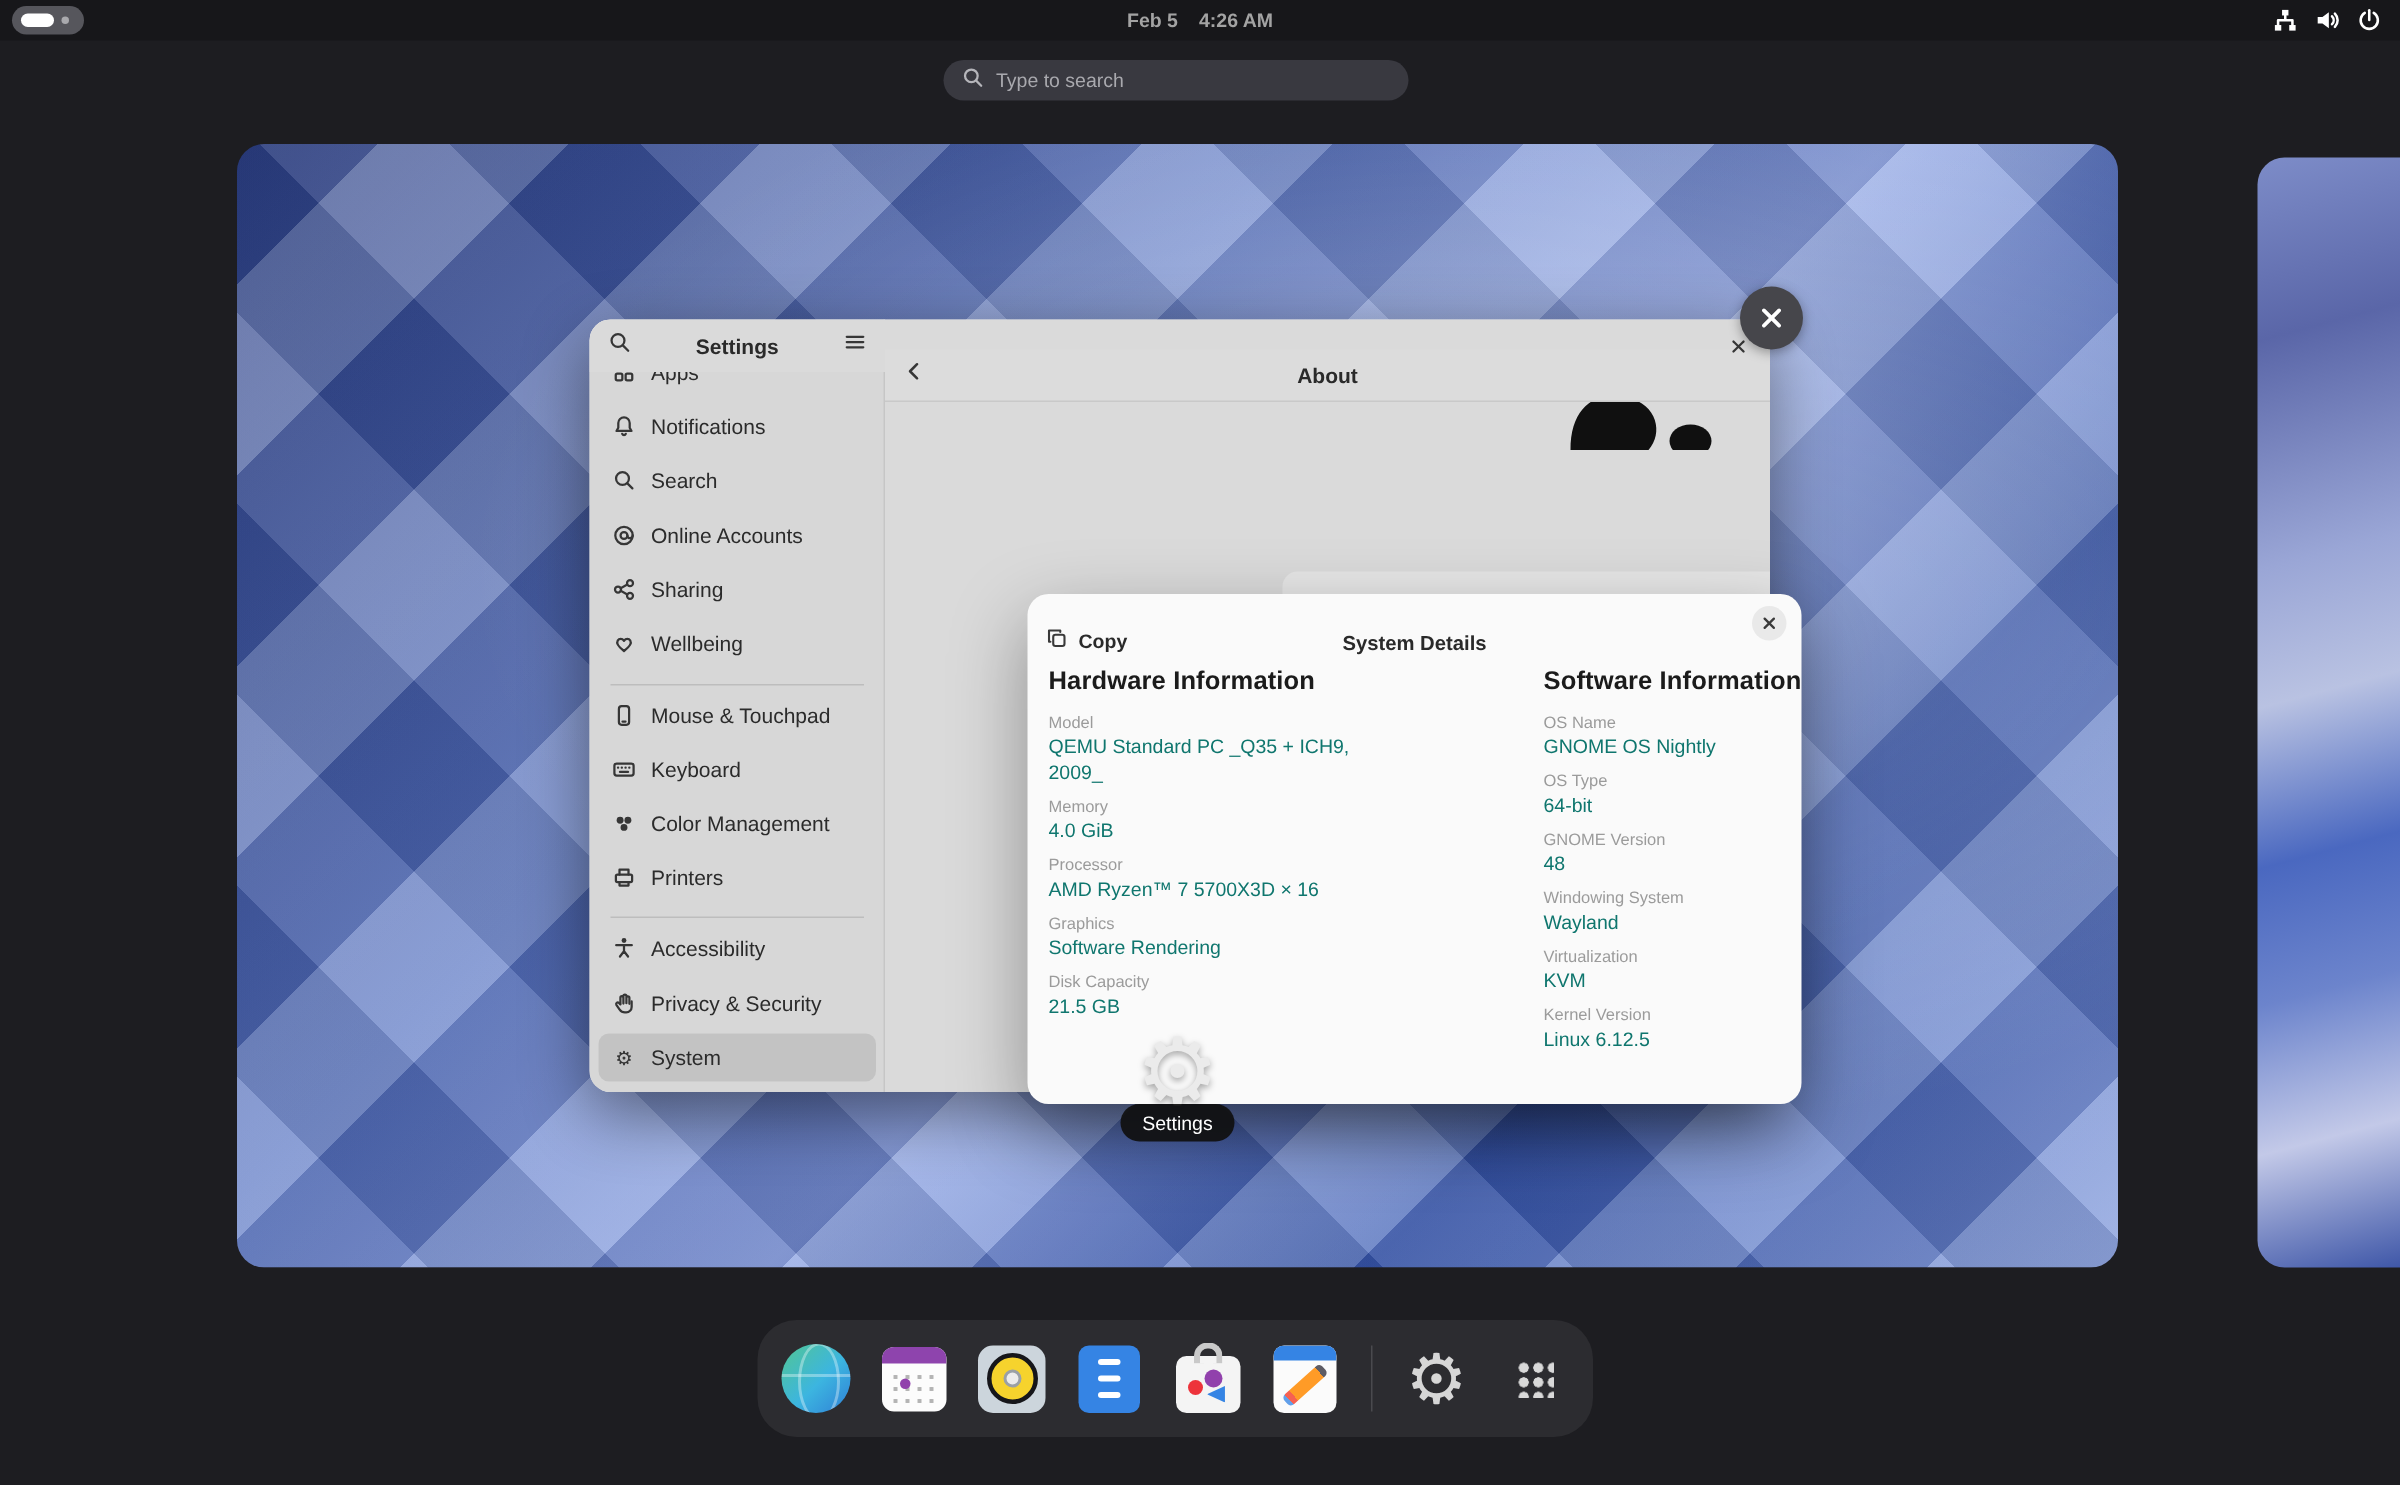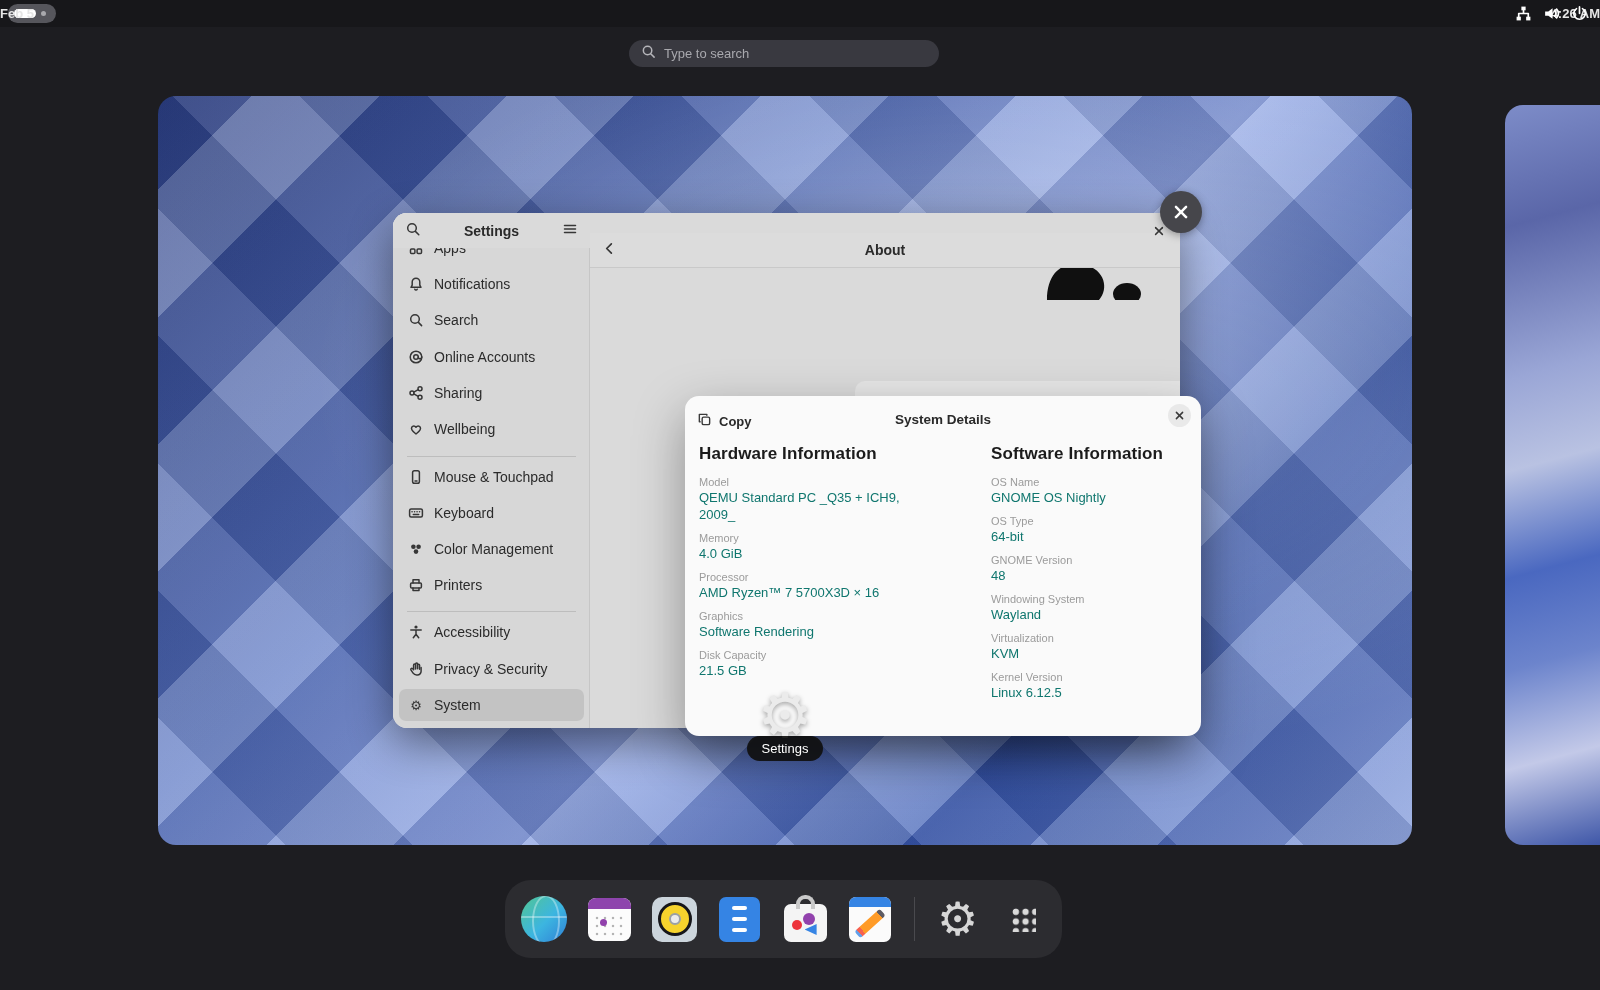--- a/index.html
+++ b/index.html
@@ -5,21 +5,21 @@
   * { margin:0; padding:0; box-sizing:border-box; }
   html,body { width:1600px; height:990px; overflow:hidden; }
   body { background:#1d1d21; font-family:"Liberation Sans", sans-serif; position:relative; }
   .screen { position:absolute; inset:0; }
 
   
   .topbar { position:absolute; left:0; top:0; width:1600px; height:27px; background:#17171a; }
   .ws-pill { position:absolute; left:8px; top:4px; width:48px; height:19px; background:#56565c; border-radius:10px; display:flex; align-items:center; padding:0 6px; gap:5px; }
   .ws-active { width:22px; height:9px; background:#ffffff; border-radius:5px; }
   .ws-dot { width:5px; height:5px; background:#a9a9ad; border-radius:50%; }
-  .clock { position:absolute; left:0; right:0; top:0; height:27px; display:flex; align-items:center; justify-content:space-between; gap:14px; color:#e5e5e5; font-size:13px; font-weight:700; }
+  .clock { position:absolute; left:0; right:0; top:0; height:27px; display:flex; align-items:center; justify-content:center; gap:14px; color:#a3a3a3; font-size:13px; font-weight:700; }
   .status { position:absolute; right:12px; top:0; height:27px; display:flex; align-items:center; gap:11px; }
   .status svg { display:block; }
 
   
   .searchbar { position:absolute; left:629px; top:40px; width:310px; height:27px; background:#393940; border-radius:14px; display:flex; align-items:center; padding:0 12px; gap:8px; }
   .searchbar .ph { color:#a9a9ae; font-size:13px; }
 
   
   .workspace { position:absolute; left:158px; top:96px; width:1254px; height:749px; border-radius:18px; overflow:hidden;
     background:
@@ -52,25 +52,25 @@
   .foot-logo { position:absolute; left:397px; top:34px; z-index:1; }
   .card { position:absolute; background:#f4f4f4; border-radius:10px; z-index:1; }
   .card-edit { left:265px; top:168px; width:452px; height:43px; display:flex; align-items:center; justify-content:flex-end; padding-right:14px; }
   .card-rows { left:265px; top:240px; width:452px; height:255px; }
   .row-disk { position:absolute; left:12px; top:170px; height:36px; display:flex; align-items:center; font-size:13px; color:#2e2e2e; }
   .row-div { position:absolute; left:0; top:215px; width:452px; height:1px; background:rgba(0,0,0,0.09); }
   .row-sysdet { position:absolute; left:0; top:216px; width:452px; height:39px; display:flex; align-items:center; justify-content:space-between; padding:0 12px; font-size:13px; color:#2e2e2e; }
 
   
   .dialog { position:absolute; left:527px; top:300px; width:516px; height:340px; background:#fafafa; border-radius:14px; box-shadow:0 18px 50px rgba(0,0,0,0.35); z-index:10; }
-  .dlg-header { position:absolute; left:0; top:0; width:516px; height:40px; display:flex; align-items:flex-start; padding:16px 12px; }
+  .dlg-header { position:absolute; left:0; top:0; width:516px; height:40px; display:flex; align-items:flex-end; padding:0 12px; }
   .copy-btn { display:flex; align-items:center; gap:7px; font-size:13px; font-weight:700; color:#2a2a2a; }
   .dlg-title { position:absolute; left:0; right:0; text-align:center; font-size:13.5px; font-weight:700; color:#2a2a2a; }
   .dlg-close { position:absolute; right:10px; top:8px; width:23px; height:23px; background:#e9e9e9; border-radius:50%; display:flex; align-items:center; justify-content:center; }
-  .dlg-cols { position:absolute; left:14px; top:48px; display:flex; gap:62px; }
+  .dlg-cols { position:absolute; left:14px; top:48px; display:flex; gap:100px; }
   .col { width:230px; }
   .sec-title { font-size:17px; font-weight:800; color:#1b1b1b; margin-bottom:12px; letter-spacing:0.1px; }
   .field { margin-bottom:9px; }
   .f-label { font-size:11px; color:#9b9b9b; line-height:13px; }
   .f-value { font-size:13px; color:#0f766e; line-height:17px; }
 
   
   .preview-close { position:absolute; left:1002px; top:95px; width:42px; height:42px; background:#46464b; border-radius:50%; display:flex; align-items:center; justify-content:center; z-index:20; box-shadow:0 2px 8px rgba(0,0,0,0.35); }
   .app-badge { position:absolute; left:596px; top:589px; width:62px; height:62px; z-index:15; color:#ebebeb; font-size:62px; line-height:62px; text-align:center; text-shadow:0 2px 5px rgba(0,0,0,0.35); }
   .app-label { position:absolute; left:0; right:0; top:640px; display:flex; justify-content:center; z-index:15; }

